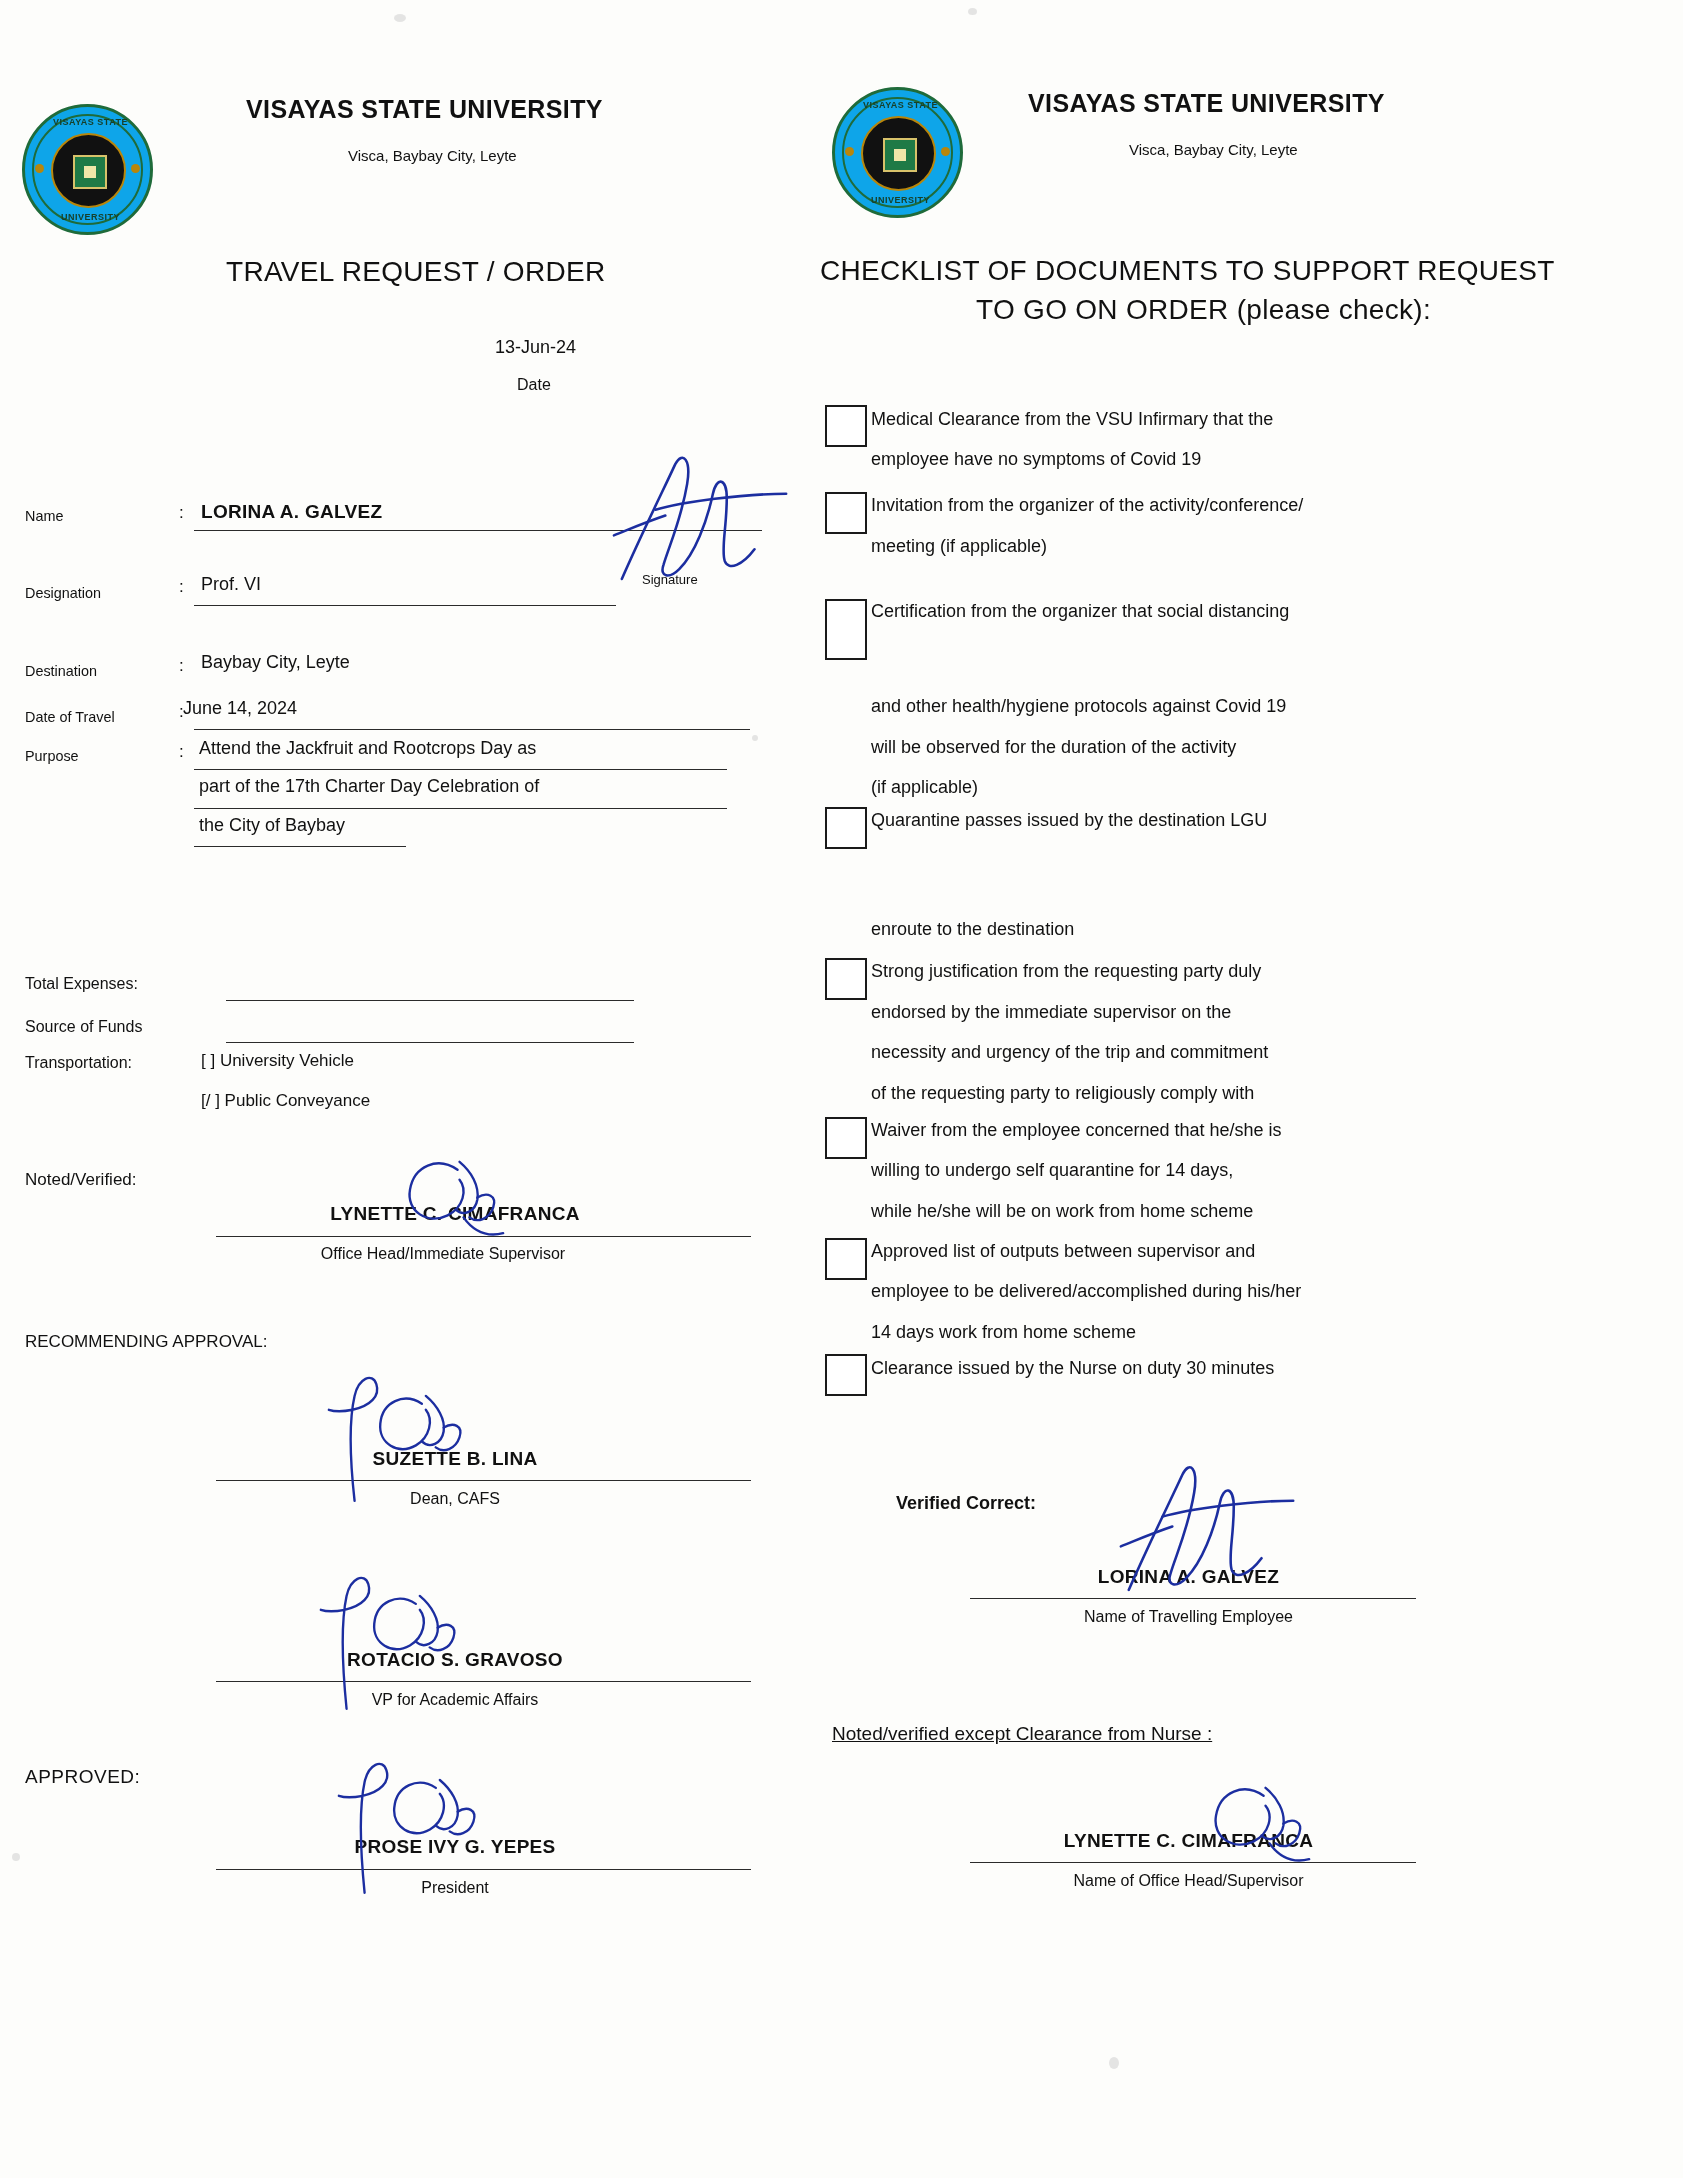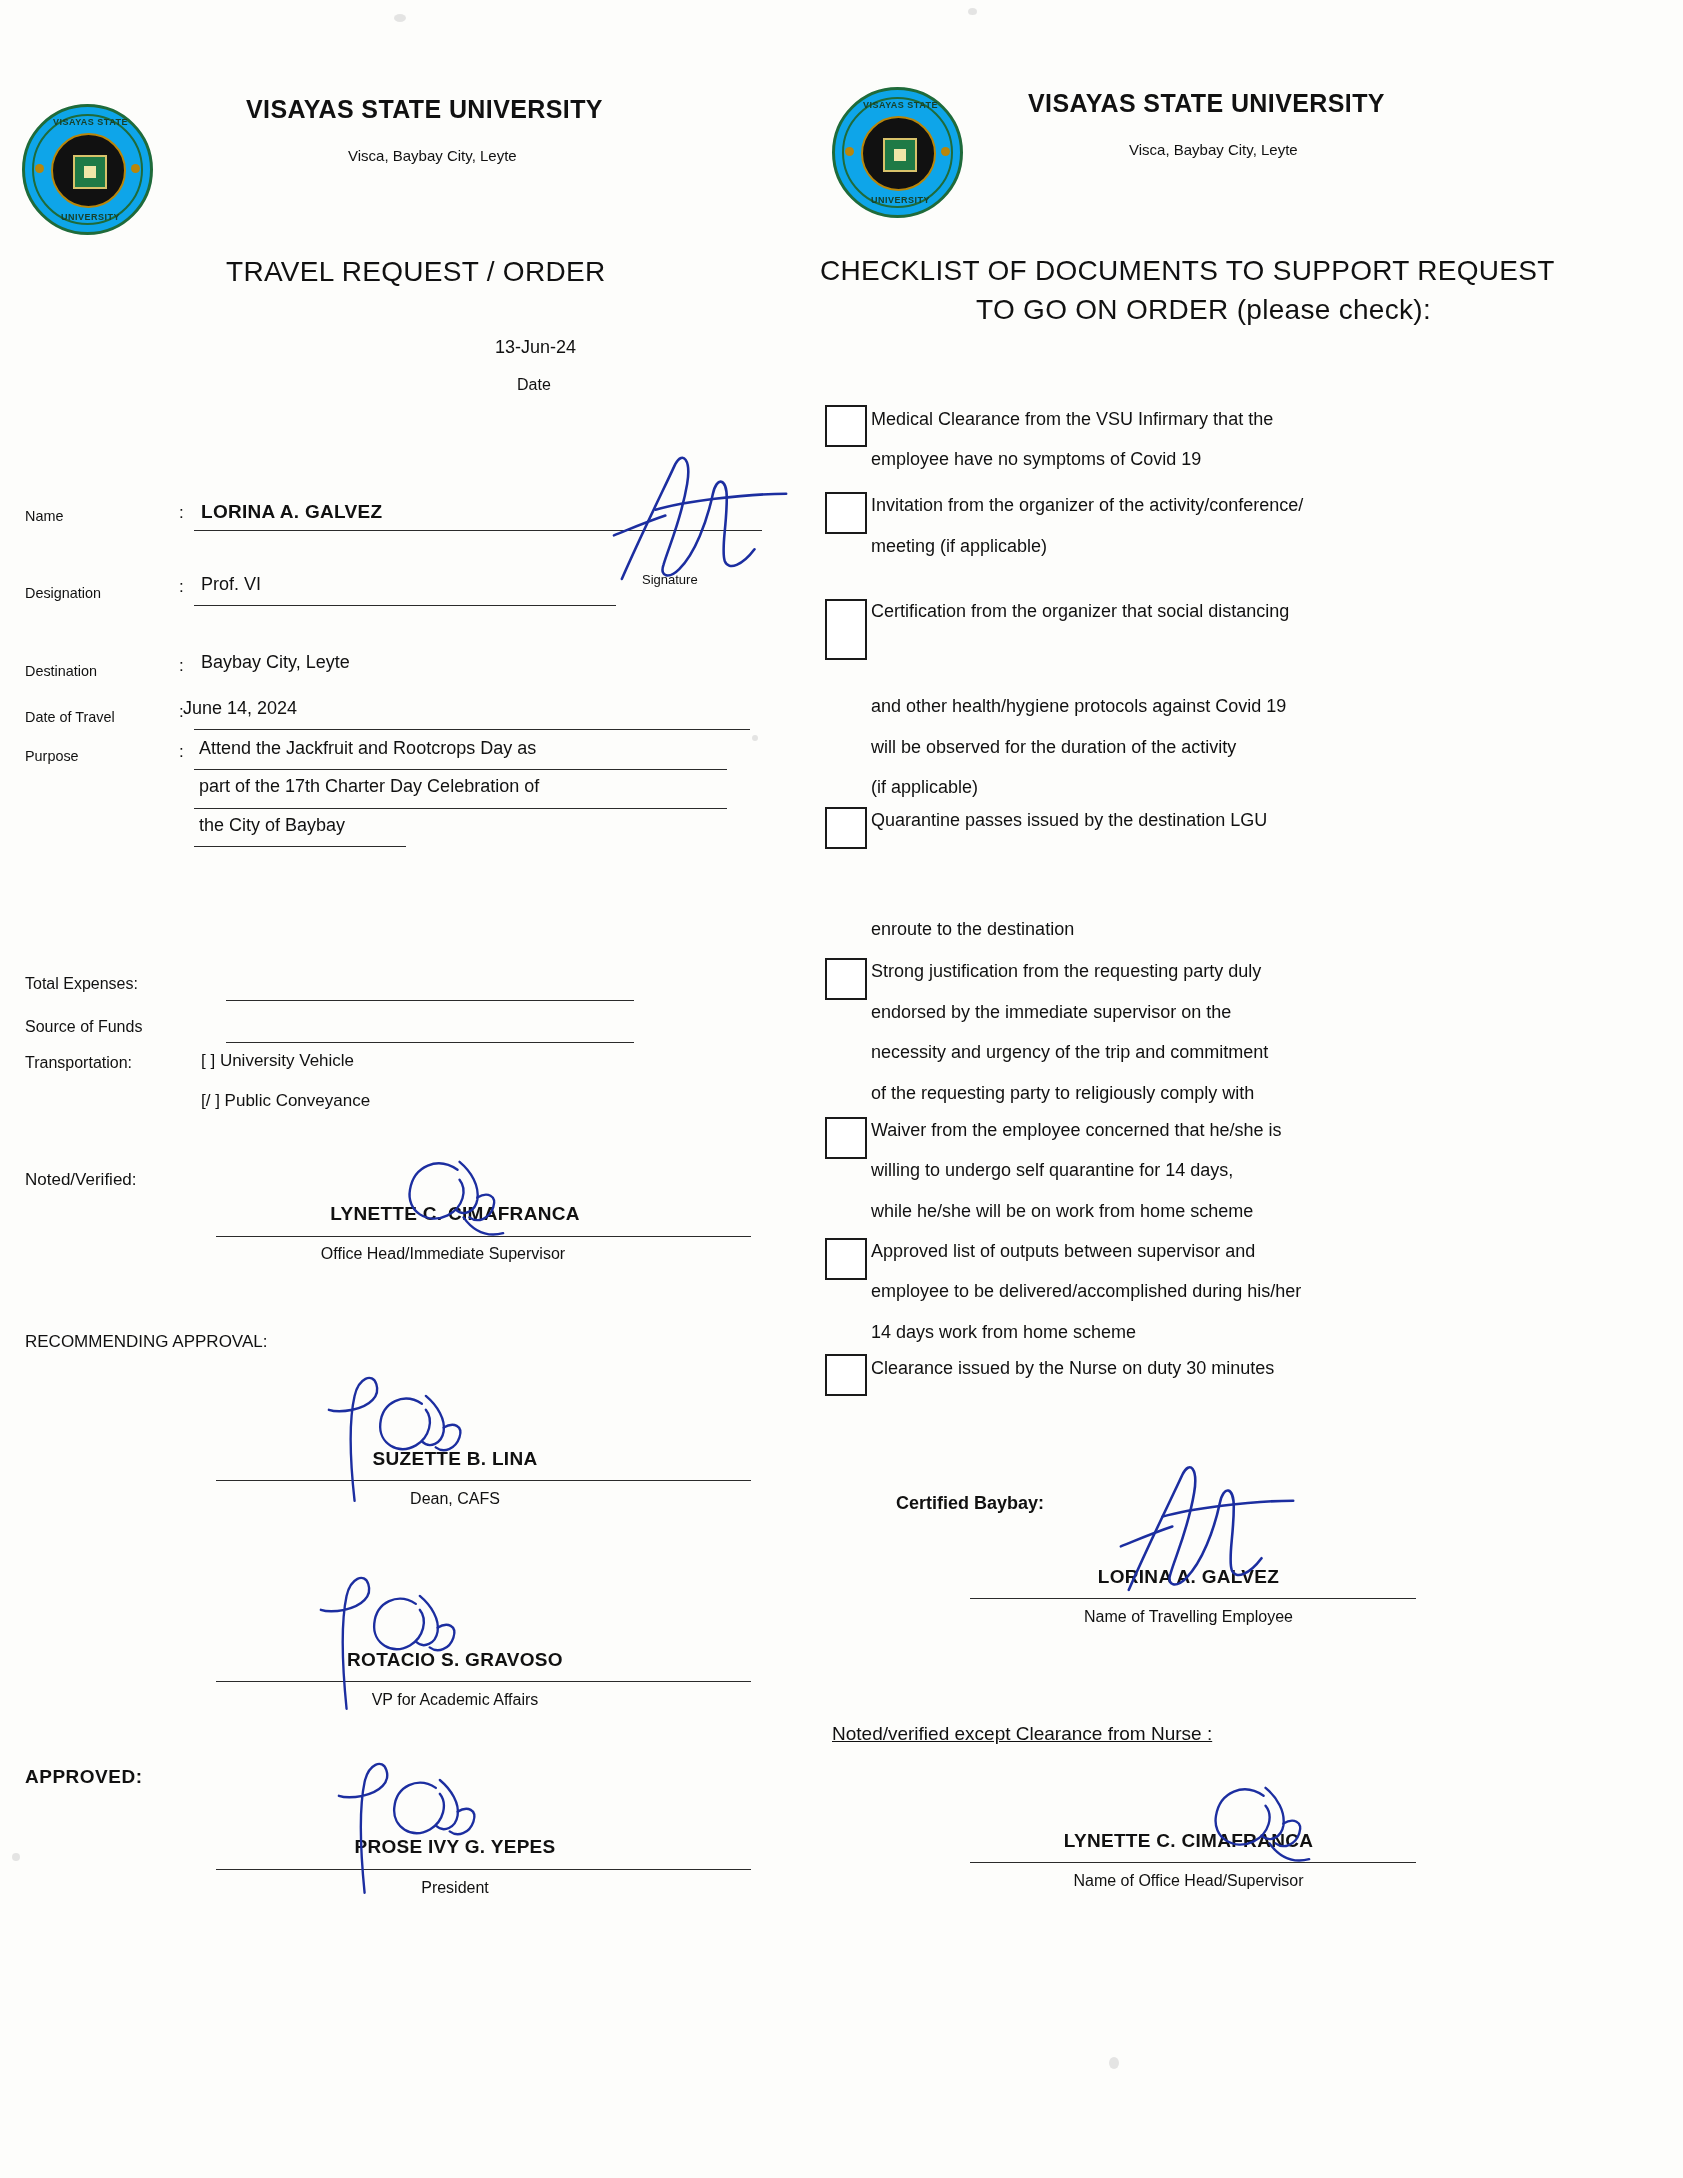--- a/index.html
+++ b/index.html
@@ -158,21 +158,21 @@
     font-weight: bold;
     letter-spacing: 0.3px;
   }
   .sec-label {
     position: absolute;
     font-size: 17px;
   }
   .sec-label-b {
     position: absolute;
     font-size: 19px;
-    font-weight: bold;
+    font-weight: normal;
     letter-spacing: 0.5px;
   }
 
   
   .chk {
     position: absolute;
     width: 42px; height: 42px;
     border: 2.5px solid #1a1a1a;
     box-sizing: border-box;
     background: #fff;
@@ -384,21 +384,21 @@
     <div class="cl-line" style="left:59px;top:1042px;">necessity and urgency of the trip and commitment</div>
     <div class="cl-line" style="left:59px;top:1083px;">of the requesting party to religiously comply with</div>
     <div class="cl-line" style="left:59px;top:1120px;">Waiver from the employee concerned that he/she is</div>
     <div class="cl-line" style="left:59px;top:1160px;">willing to undergo self quarantine for 14 days,</div>
     <div class="cl-line" style="left:59px;top:1201px;">while he/she will be on work from home scheme</div>
     <div class="cl-line" style="left:59px;top:1241px;">Approved list of outputs between supervisor and</div>
     <div class="cl-line" style="left:59px;top:1281px;">employee to be delivered/accomplished during his/her</div>
     <div class="cl-line" style="left:59px;top:1322px;">14 days work from home scheme</div>
     <div class="cl-line" style="left:59px;top:1358px;">Clearance issued by the Nurse on duty 30 minutes</div>
 
-    <div class="sec-label" style="left:84px;top:1493px;font-weight:bold;font-size:18px;">Certified Baybay:</div>
+    <div class="sec-label" style="left:84px;top:1493px;font-weight:bold;font-size:18px;">Verified Correct:</div>
     <div class="name-bold" style="left:129px;top:1566px;width:495px;">LORINA A. GALVEZ</div>
     <div class="rule" style="left:158px;top:1598px;width:446px;"></div>
     <div class="center-cap" style="left:129px;top:1608px;width:495px;">Name of Travelling Employee</div>
 
     <div class="sec-label u-line" style="left:20px;top:1723px;font-size:19px;">Noted/verified except Clearance from Nurse :</div>
     <div class="name-bold" style="left:129px;top:1830px;width:495px;">LYNETTE C. CIMAFRANCA</div>
     <div class="rule" style="left:158px;top:1862px;width:446px;"></div>
     <div class="center-cap" style="left:129px;top:1872px;width:495px;">Name of Office Head/Supervisor</div>
 
     <div class="sig" style="left:287px;top:1455px;">

